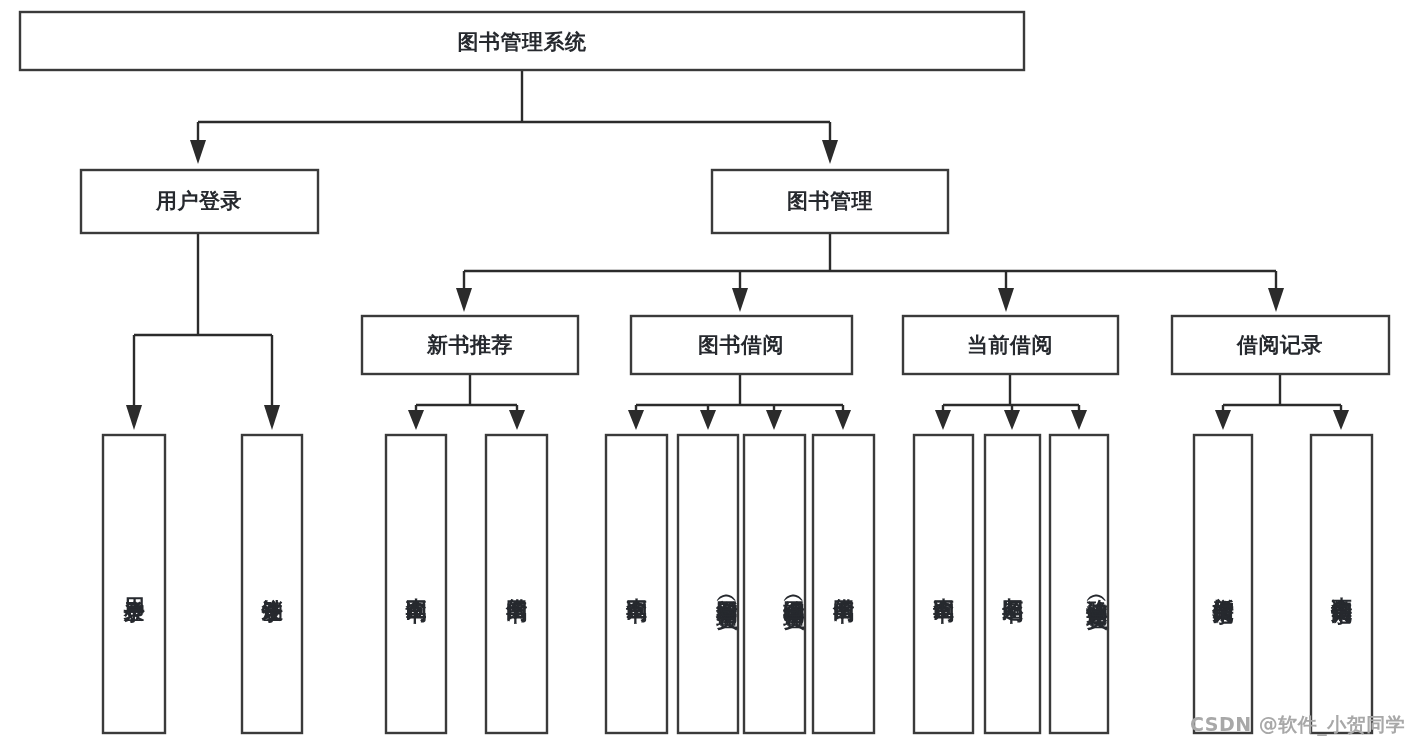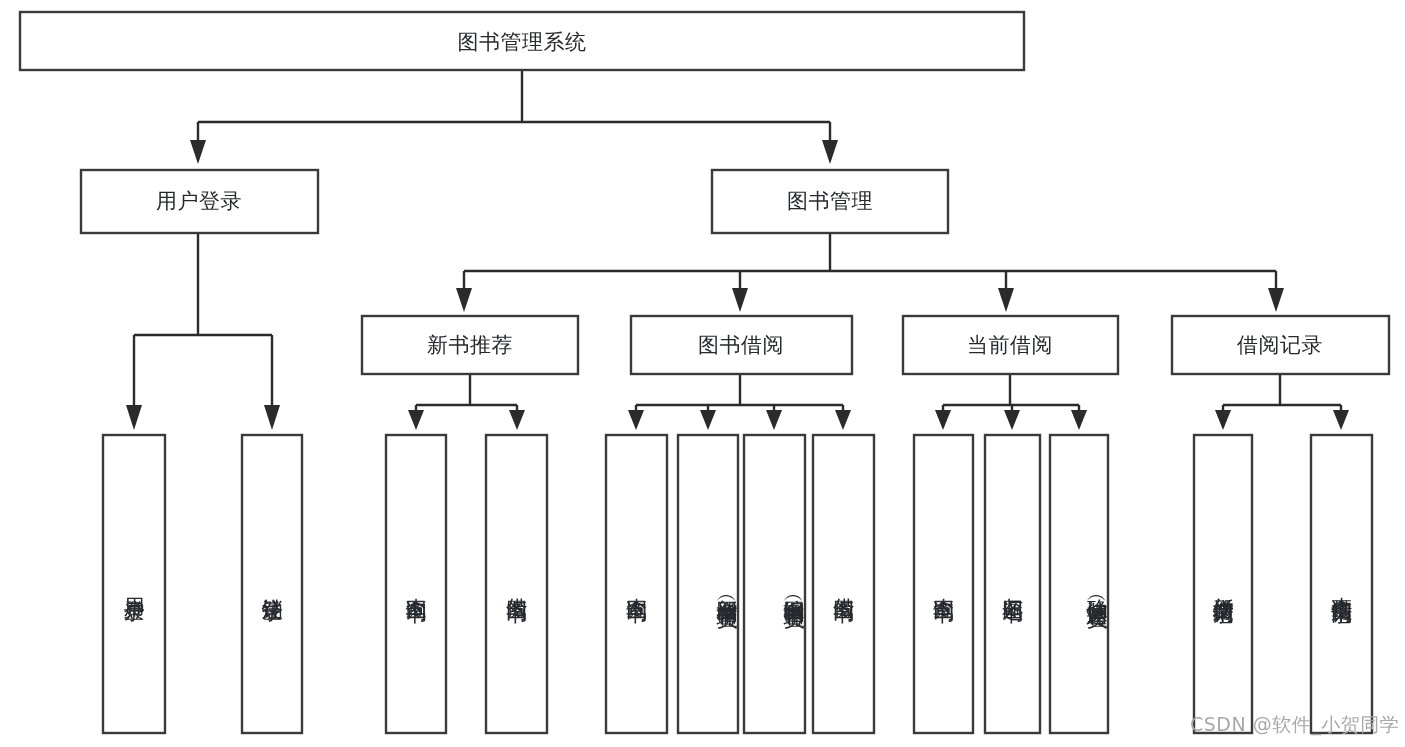--- a/index.html
+++ b/index.html
@@ -12,20 +12,21 @@
     height: 747px;
     font-family: "DejaVu Sans", "Liberation Sans", sans-serif;
     overflow: hidden;
     position: relative;
   }
   #diagram-root {
     position: relative;
     width: 1200px;
     height: 747px;
     background: #ffffff;
+    font-weight: bold;
   }
   svg#flowchart {
     position: absolute;
     left: 0;
     top: 0;
     width: 1405px;
     height: 747px;
     display: block;
   }
   .node-box {

